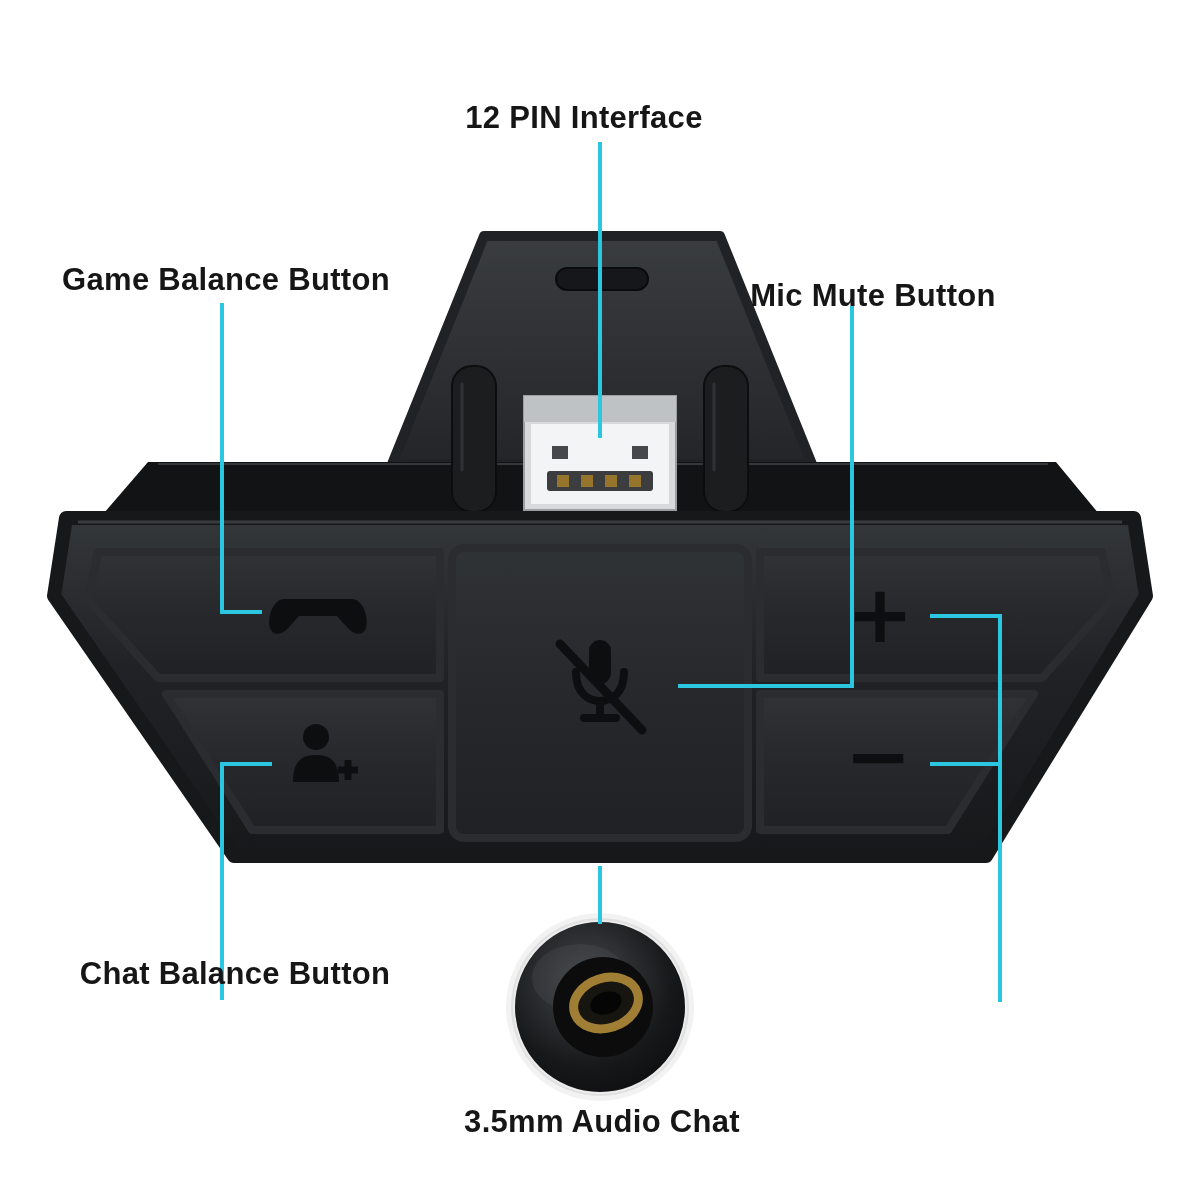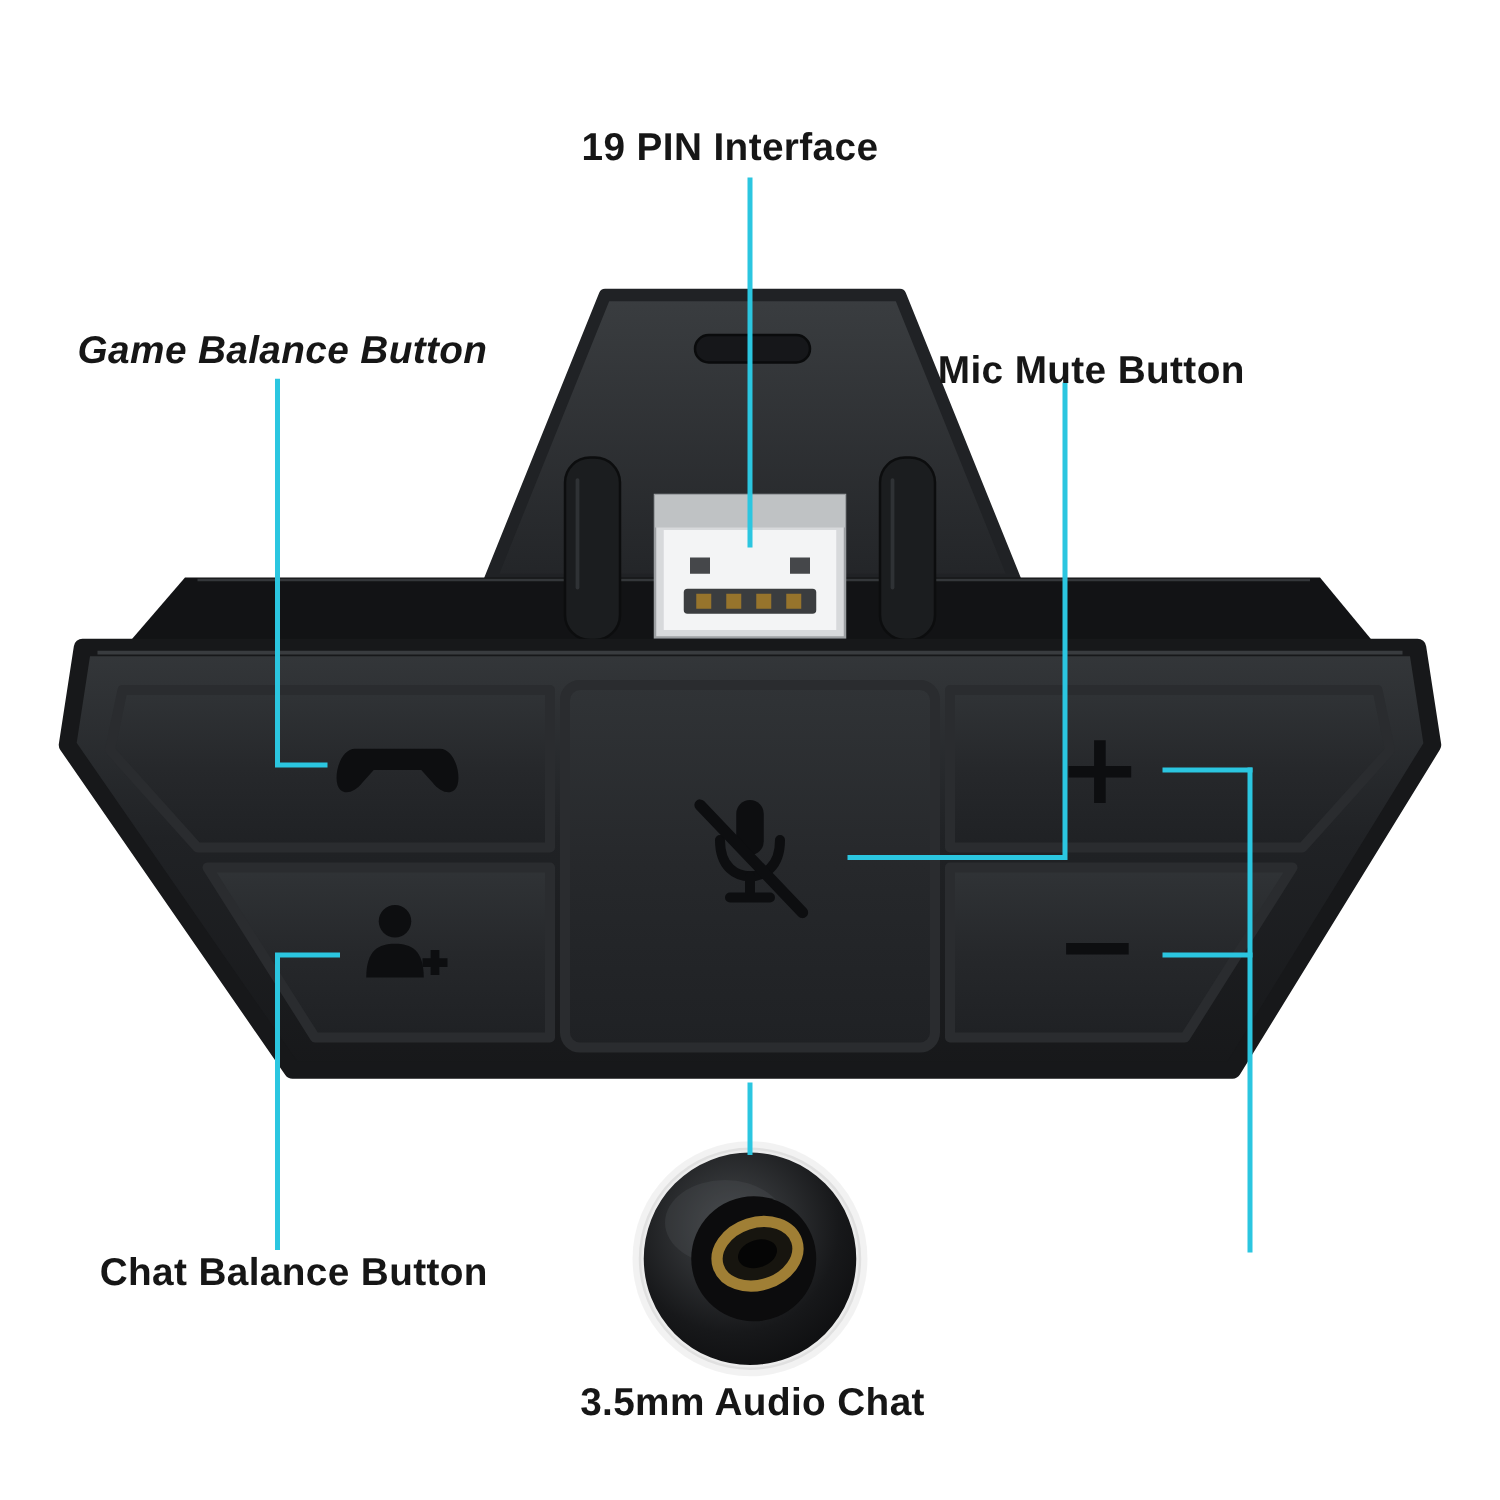--- a/index.html
+++ b/index.html
@@ -2,23 +2,23 @@
 <html style="--callout: #2bc6e0;"><head>
 <meta charset="utf-8">
 <style>
   html,body{margin:0;padding:0;background:#fff;}
   .stage{position:relative;width:1200px;height:1200px;background:#fff;overflow:hidden;
          font-family:"Liberation Sans",sans-serif;}
   .stage svg{position:absolute;left:0;top:0;}
   .label{position:absolute;transform:translateX(-50%);font-weight:700;font-size:31px;
          color:#161616;white-space:nowrap;letter-spacing:.3px;}
   .lbl-pin{left:584px;top:100px;}
-  .lbl-game{left:226px;top:262px;font-style:italic;}
+  .lbl-game{left:226px;top:262px;}
   .lbl-mic{left:873px;top:278px;}
-  .lbl-chat{left:235px;top:1000px;}
+  .lbl-chat{left:235px;top:956px;}
   .lbl-vol{left:987px;top:1002px;}
   .lbl-jack{left:602px;top:1104px;}
   .callout{stroke:var(--callout,#2bc6e0);stroke-width:4;fill:none;}
 </style>
 </head>
 <body>
 
 <div class="stage">
 
   <svg width="1200" height="1200" viewBox="0 0 1200 1200">
@@ -124,18 +124,18 @@
       <polyline class="callout" points="222,303 222,612 262,612"></polyline>
       <polyline class="callout" points="852,306 852,686 678,686"></polyline>
       <polyline class="callout" points="272,764 222,764 222,1000"></polyline>
       <line class="callout" x1="930" y1="616" x2="1002" y2="616"></line>
       <line class="callout" x1="1000" y1="614" x2="1000" y2="1002"></line>
       <line class="callout" x1="930" y1="764" x2="1002" y2="764"></line>
       <line class="callout" x1="600" y1="866" x2="600" y2="924"></line>
     </g>
   </svg>
 
-  <div class="label lbl-pin">19 PIN Interface</div>
+  <div class="label lbl-pin">12 PIN Interface</div>
   <div class="label lbl-game">Game Balance Button</div>
   <div class="label lbl-mic">Mic Mute Button</div>
   <div class="label lbl-chat">Chat Balance Button</div>
   <div class="label lbl-jack">3.5mm Audio Chat</div>
 </div>
 
 </body></html>

